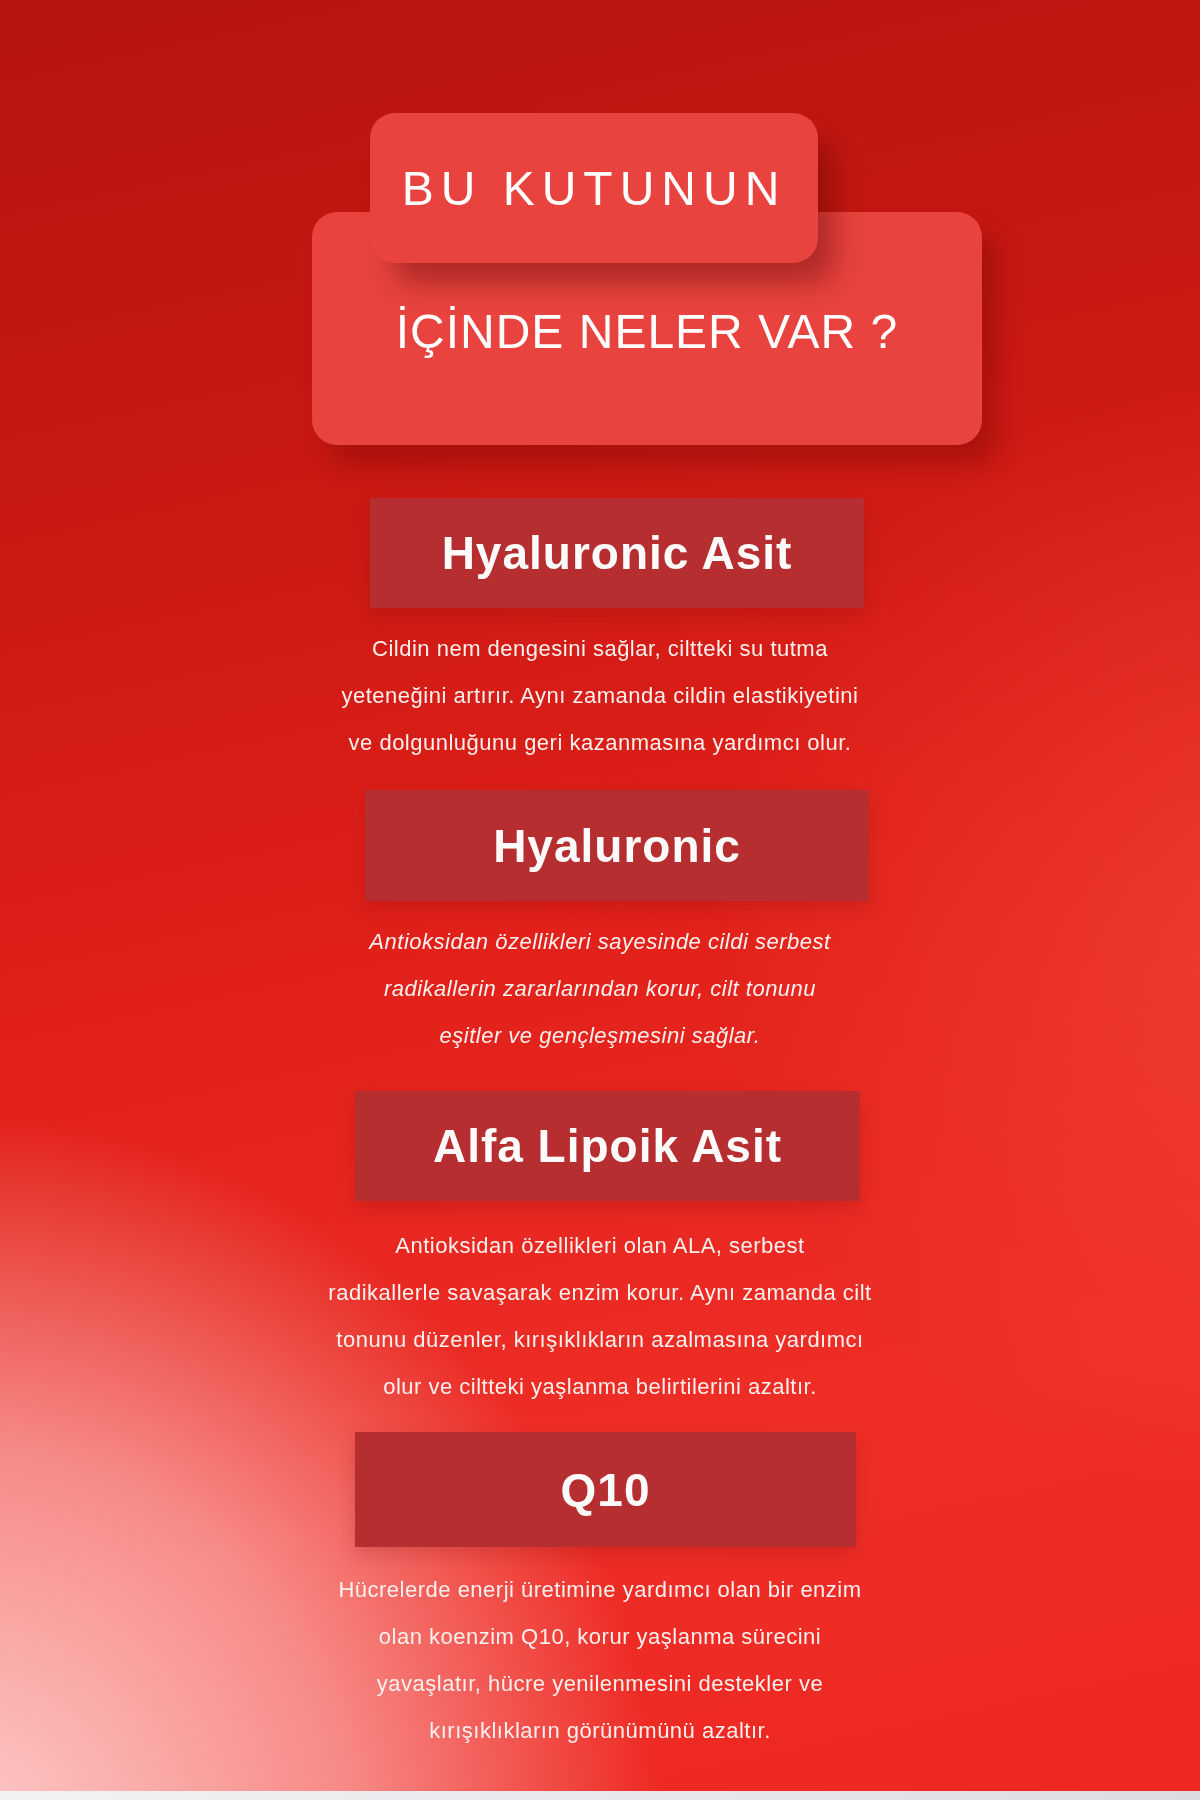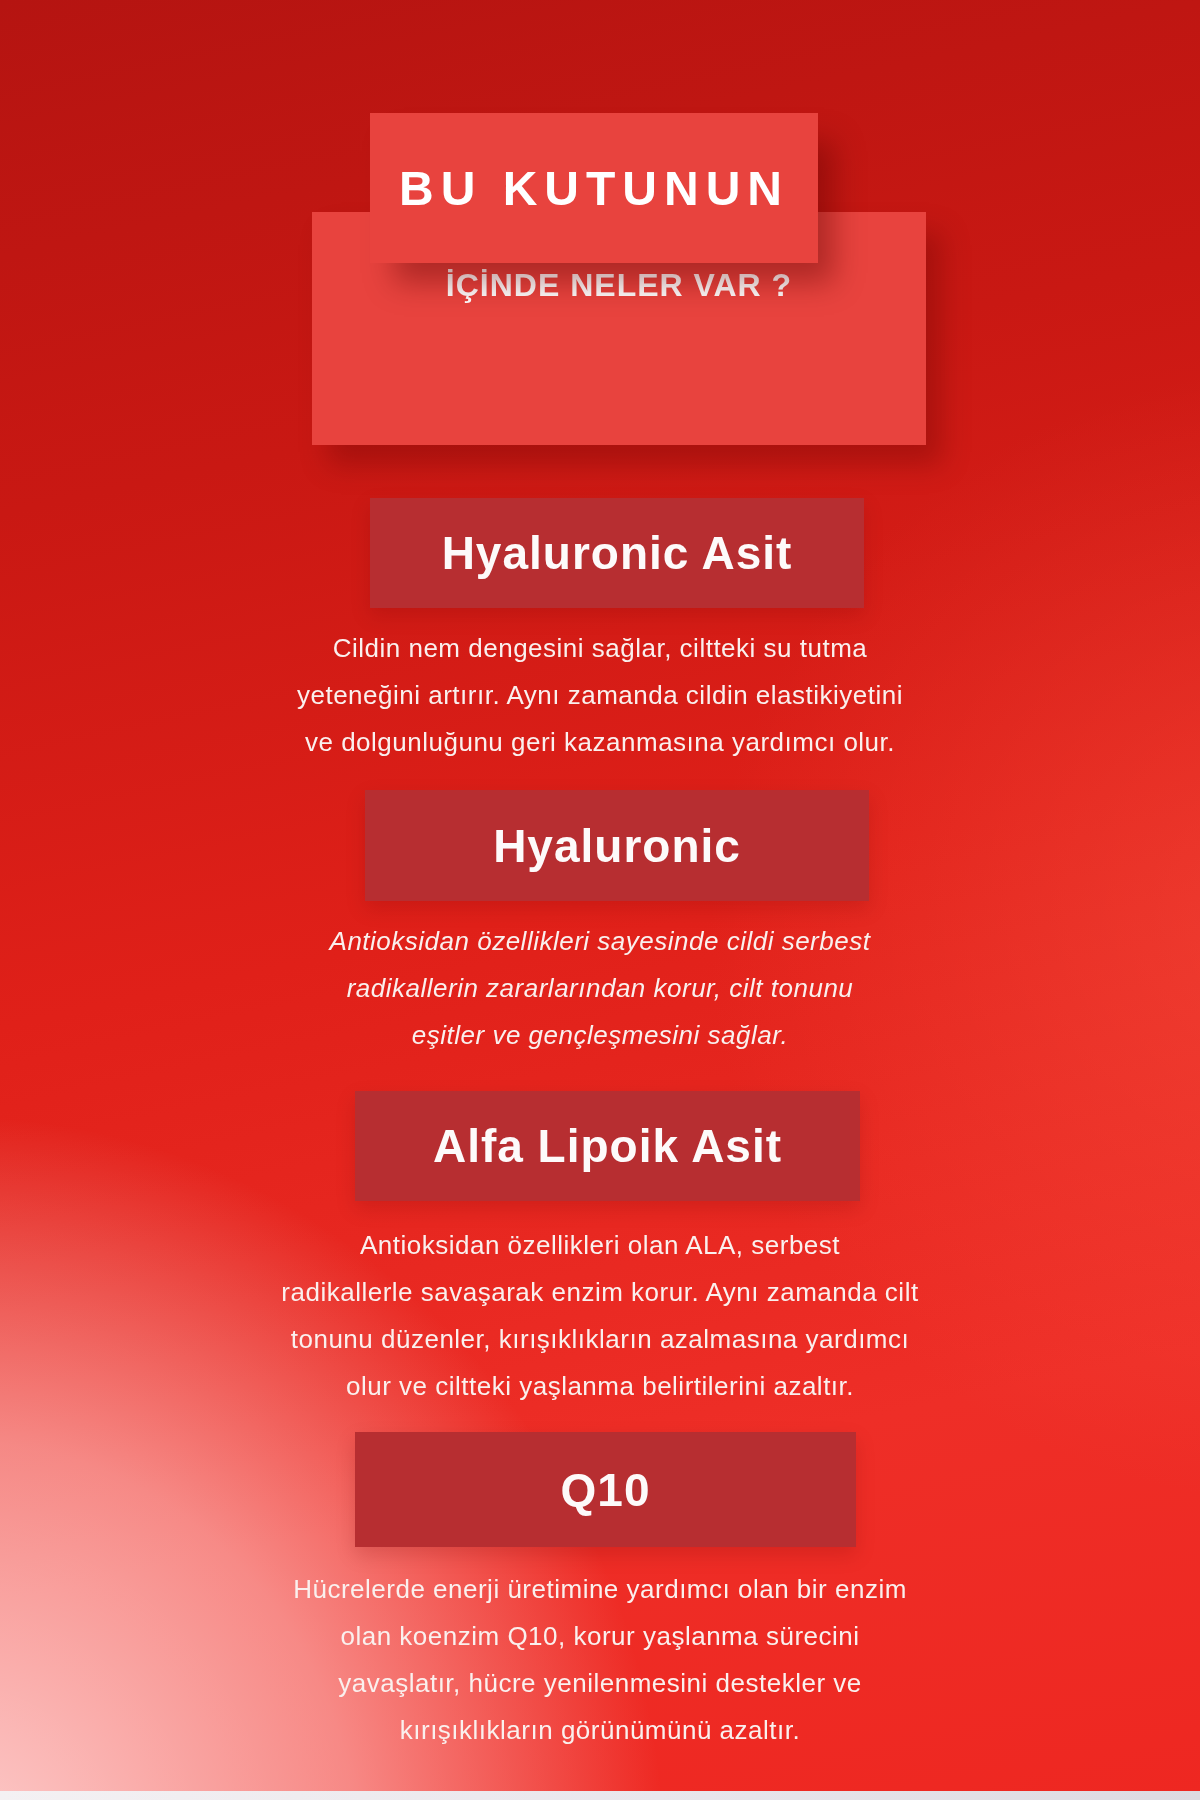--- a/index.html
+++ b/index.html
@@ -20,38 +20,40 @@
   }
 
   
   .title-card {
     position: absolute;
     display: flex;
     align-items: center;
     justify-content: center;
     background: #e8433e;
     color: #ffffff;
-    font-weight: bold;
+    font-weight: normal;
     text-align: center;
+    border-radius: 25px;
   }
   .title-card.primary {
     left: 370px; top: 113px;
     width: 448px; height: 150px;
     z-index: 3;
     font-size: 48px;
     letter-spacing: 7px;
     box-shadow: 20px 24px 28px -4px rgba(90, 0, 0, 0.40);
   }
   .title-card.secondary {
     left: 312px; top: 212px;
-    width: 614px; height: 233px;
+    width: 670px; height: 233px;
     z-index: 2;
-    font-size: 32px;
+    font-size: 48px;
     letter-spacing: 1px;
     box-shadow: 16px 20px 26px rgba(90, 0, 0, 0.30);
+    align-items: flex-end;
   }
   .title-card.secondary .title-text {
     margin-bottom: 86px;
   }
 
   
   .section-head {
     position: absolute;
     display: flex;
     align-items: center;
@@ -67,21 +69,21 @@
   .head-1 { left: 370px; top: 498px;  width: 494px; height: 110px; }
   .head-2 { left: 365px; top: 790px;  width: 504px; height: 111px; }
   .head-3 { left: 355px; top: 1091px; width: 505px; height: 110px; }
   .head-4 { left: 355px; top: 1432px; width: 501px; height: 115px; }
 
   .section-body {
     position: absolute;
     left: 60px;
     width: 1080px;
     color: #faf0ee;
-    font-size: 26px;
+    font-size: 22px;
     line-height: 47px;
     text-align: center;
     white-space: pre-line;
     letter-spacing: 0.5px;
   }
   .body-1 { top: 625px; }
   .body-2 { top: 918px; font-style: italic; }
   .body-3 { top: 1222px; }
   .body-4 { top: 1566px; }
 

